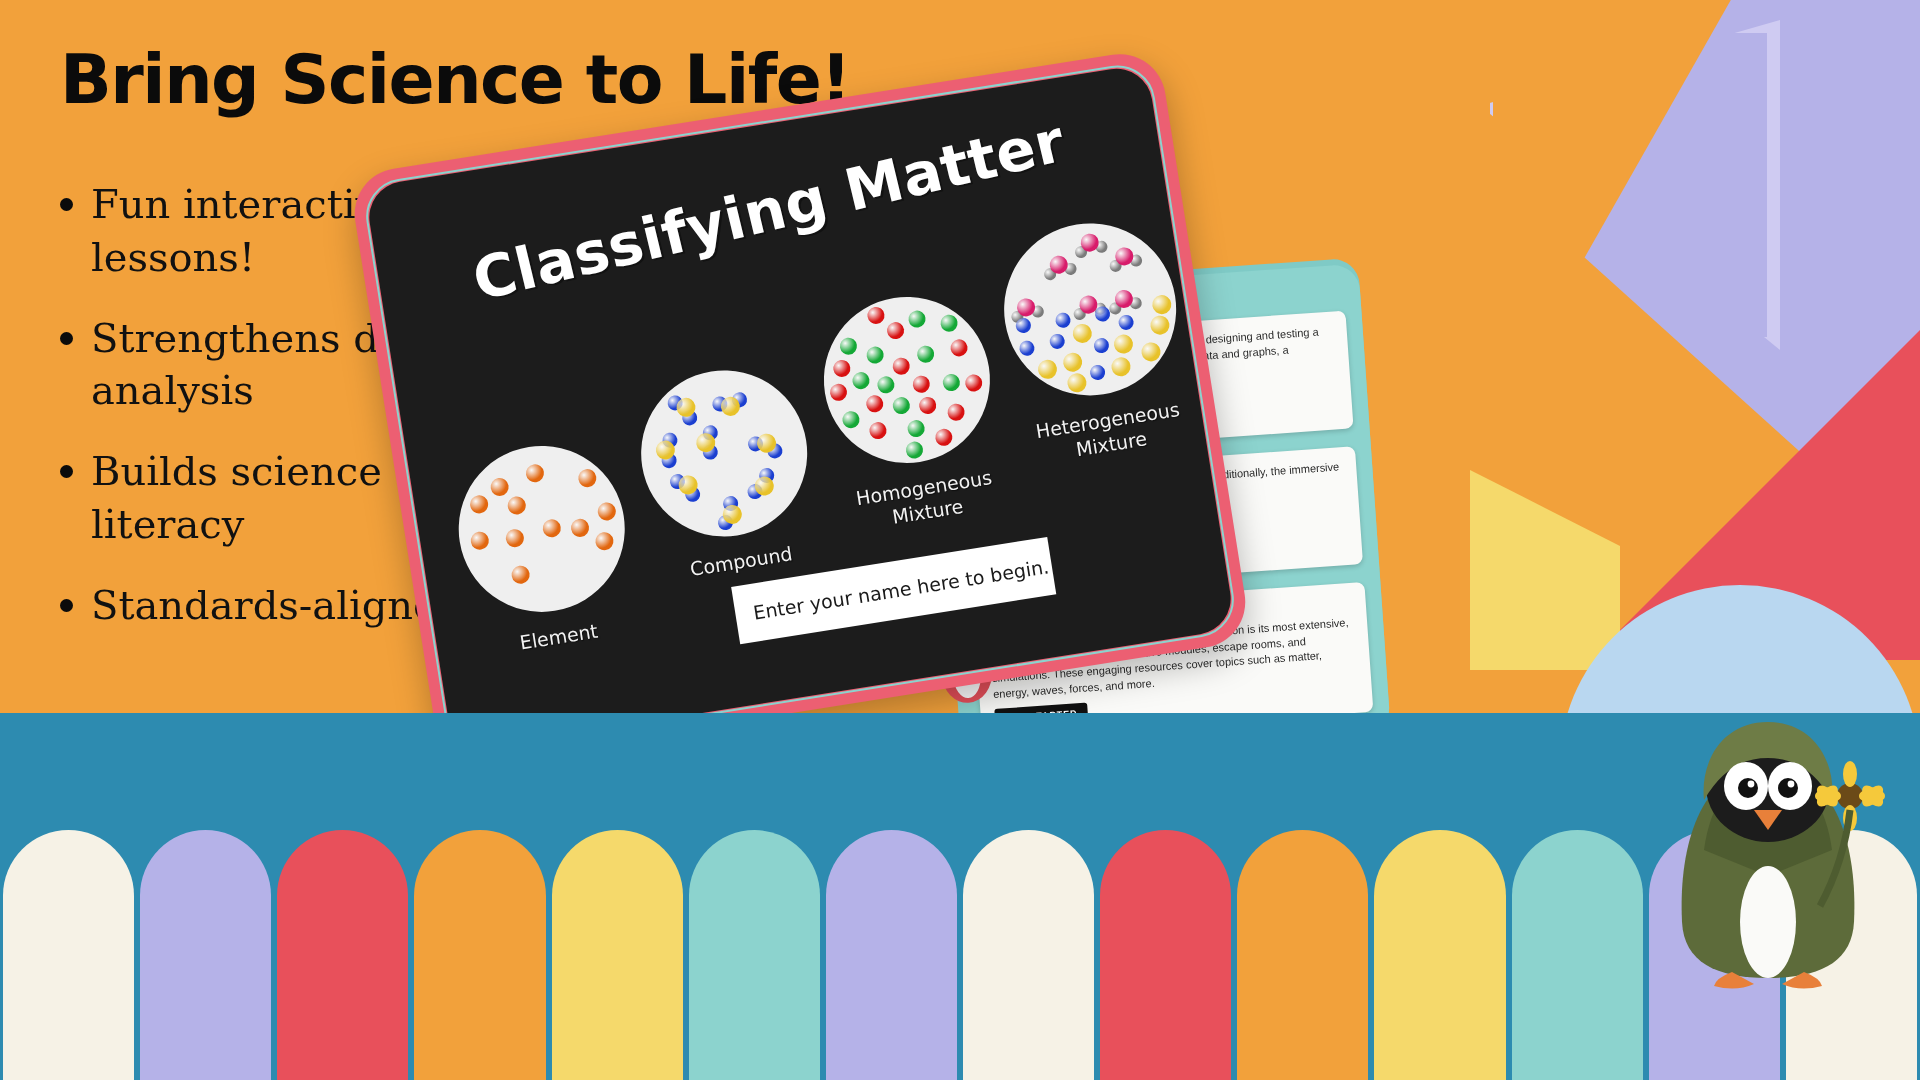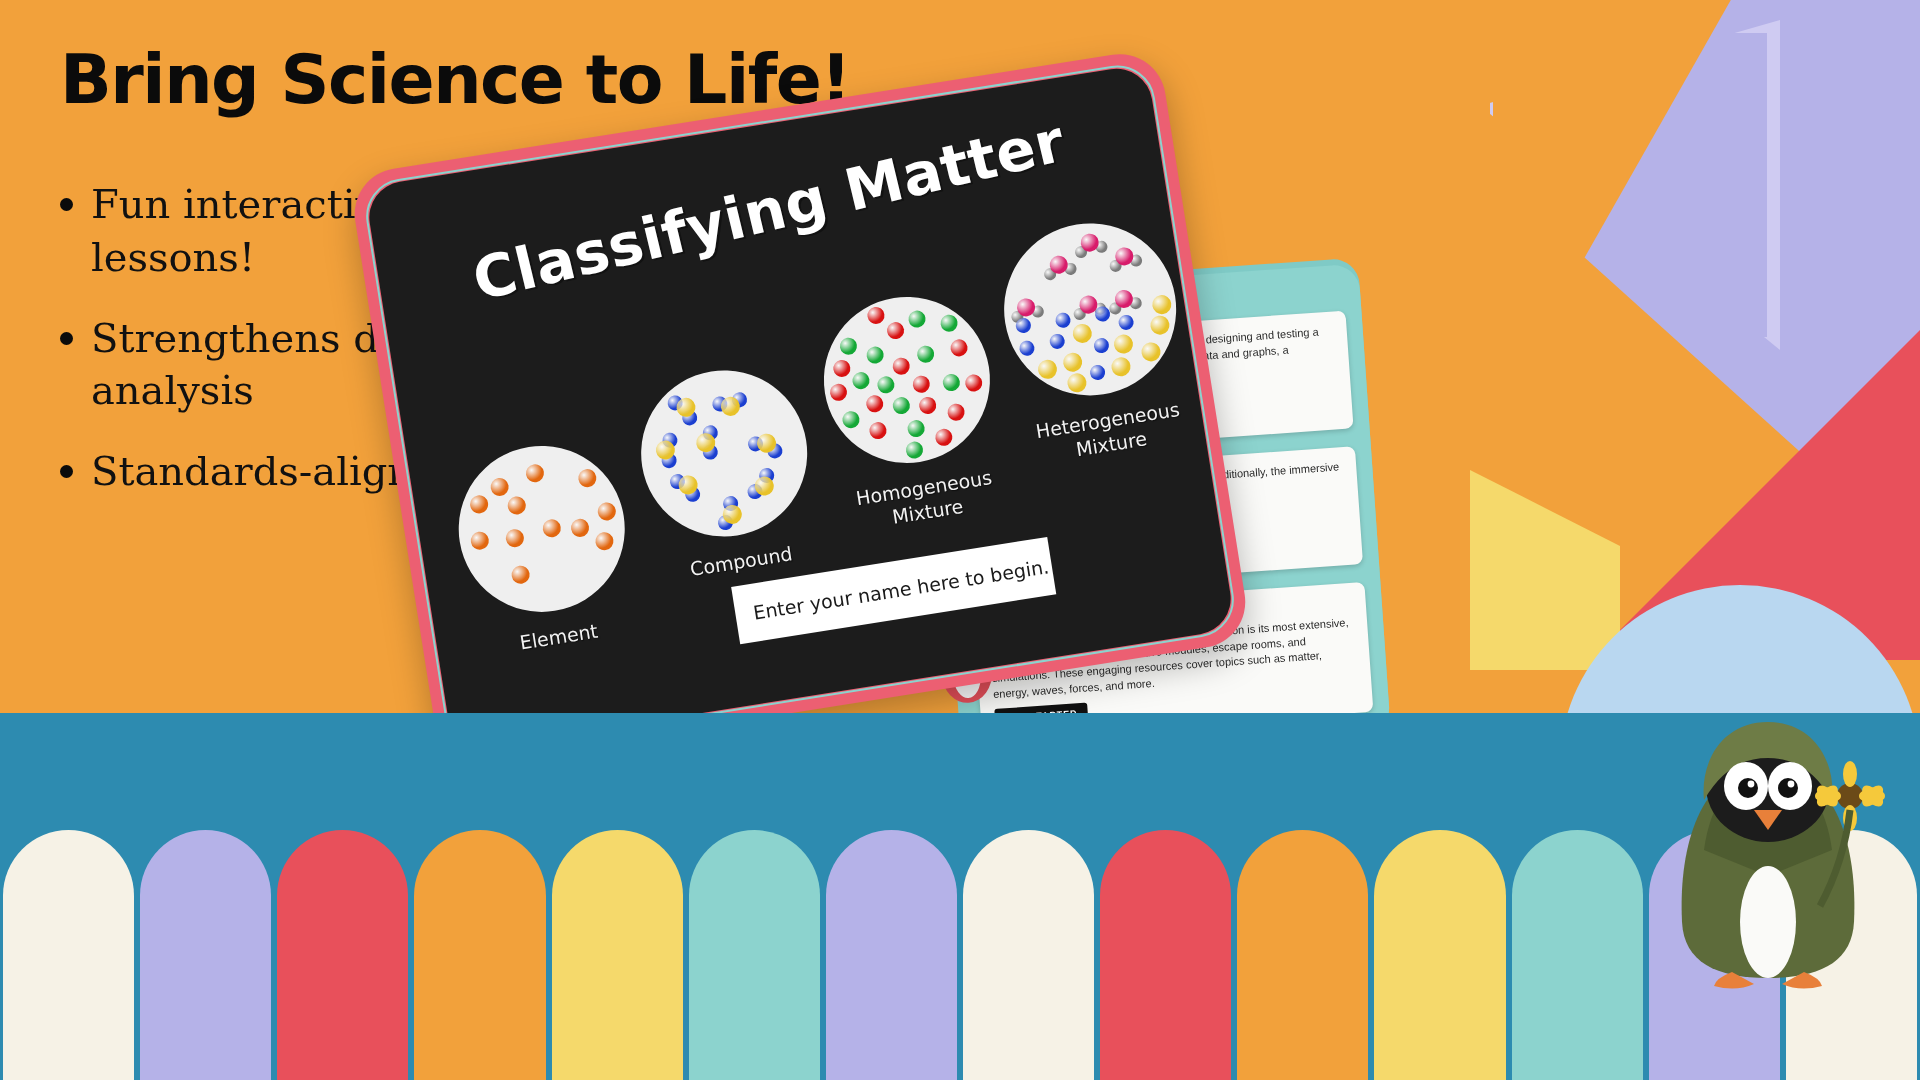--- a/index.html
+++ b/index.html
@@ -202,20 +202,24 @@
 <h1 class="headline">Bring Science to Life!</h1>
 
 <div class="bullets">
   <div class="bullet">
     <span class="dot"></span>
     <span class="btxt">Fun interactive lessons!</span>
   </div>
   <div class="bullet">
     <span class="dot"></span>
     <span class="btxt">Strengthens data analysis</span>
+  </div>
+  <div class="bullet">
+    <span class="dot"></span>
+    <span class="btxt">Builds science literacy</span>
   </div>
   <div class="bullet">
     <span class="dot"></span>
     <span class="btxt">Standards-aligned</span>
   </div>
 </div>
 
 <div class="card-stack">
   <div class="teal-card back"></div>
   <div class="teal-card"></div>

